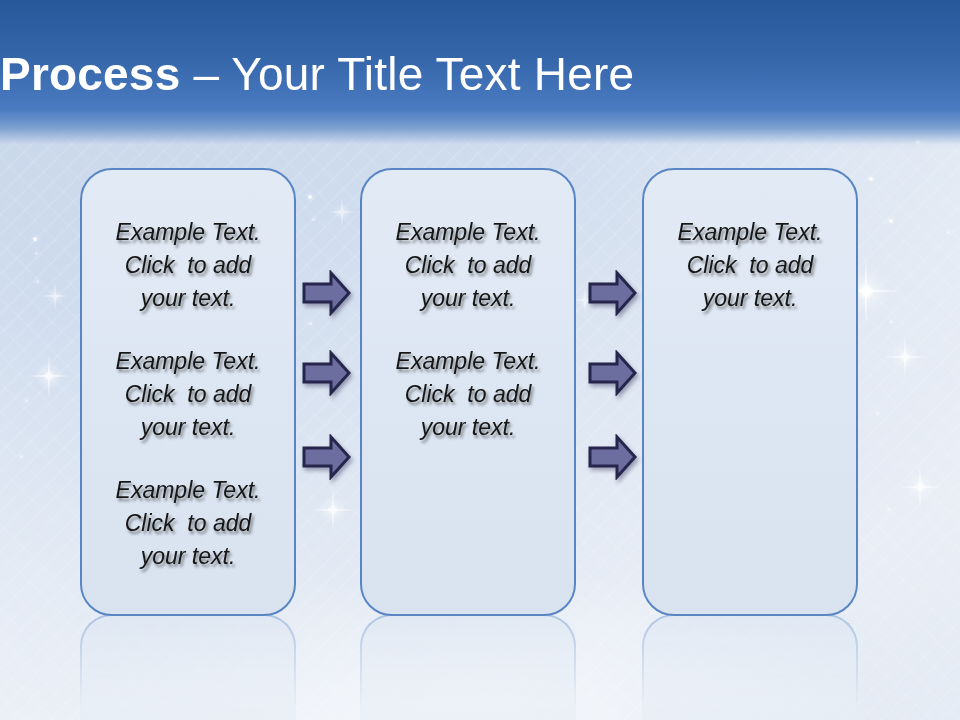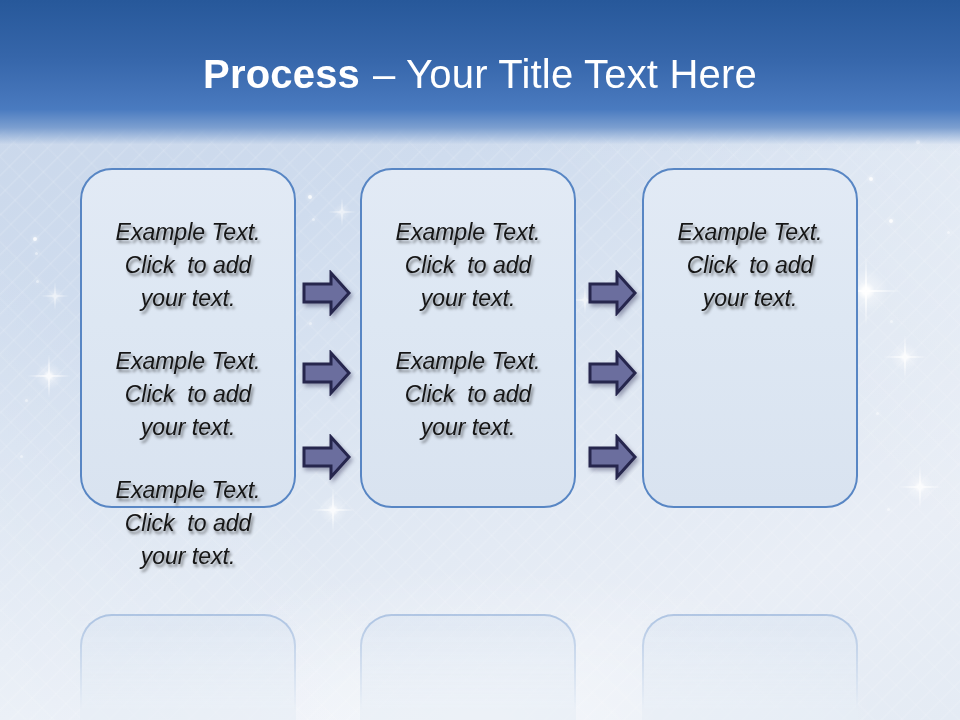--- a/index.html
+++ b/index.html
@@ -20,28 +20,28 @@
   
   .header-band{
     position:absolute;left:0;top:0;width:100%;height:152px;
     background:linear-gradient(to bottom,
       var(--header_top,#27589a) 0%, #3666aa 38%, #4474b9 62%,
       var(--header_bottom,#4a7bc0) 72%, #7c9fd0 84%,
       rgba(204,217,236,.25) 95%, rgba(204,217,236,0) 100%);
   }
   .slide-title{
     position:absolute;left:0;top:52px;width:100%;height:44px;line-height:44px;
-    text-align:center;color:var(--title_text,#ffffff);font-size:40px;letter-spacing:.2px;
+    text-align:left;color:var(--title_text,#ffffff);font-size:46px;letter-spacing:.2px;
   }
   .slide-title .t-bold{font-weight:bold;}
   .slide-title .t-rest{font-weight:normal;margin-left:13px;}
 
   
   .panel{
-    position:absolute;top:168px;width:216px;height:340px;box-sizing:border-box;
+    position:absolute;top:168px;width:216px;height:448px;box-sizing:border-box;
     background:linear-gradient(to bottom,#e2eaf5 0%, #dde7f3 45%, #d9e3f0 100%);
     border:2.5px solid var(--panel_border,#5886c4);
     border-radius:32px;
     padding-top:46px;
   }
   .panel.p1{left:80px;} .panel.p2{left:360px;} .panel.p3{left:642px;}
   .text-block{
     margin:0 8px 30px 8px;text-align:center;
     font-style:italic;font-size:23px;line-height:33px;
     color:var(--body_text,#161616);

